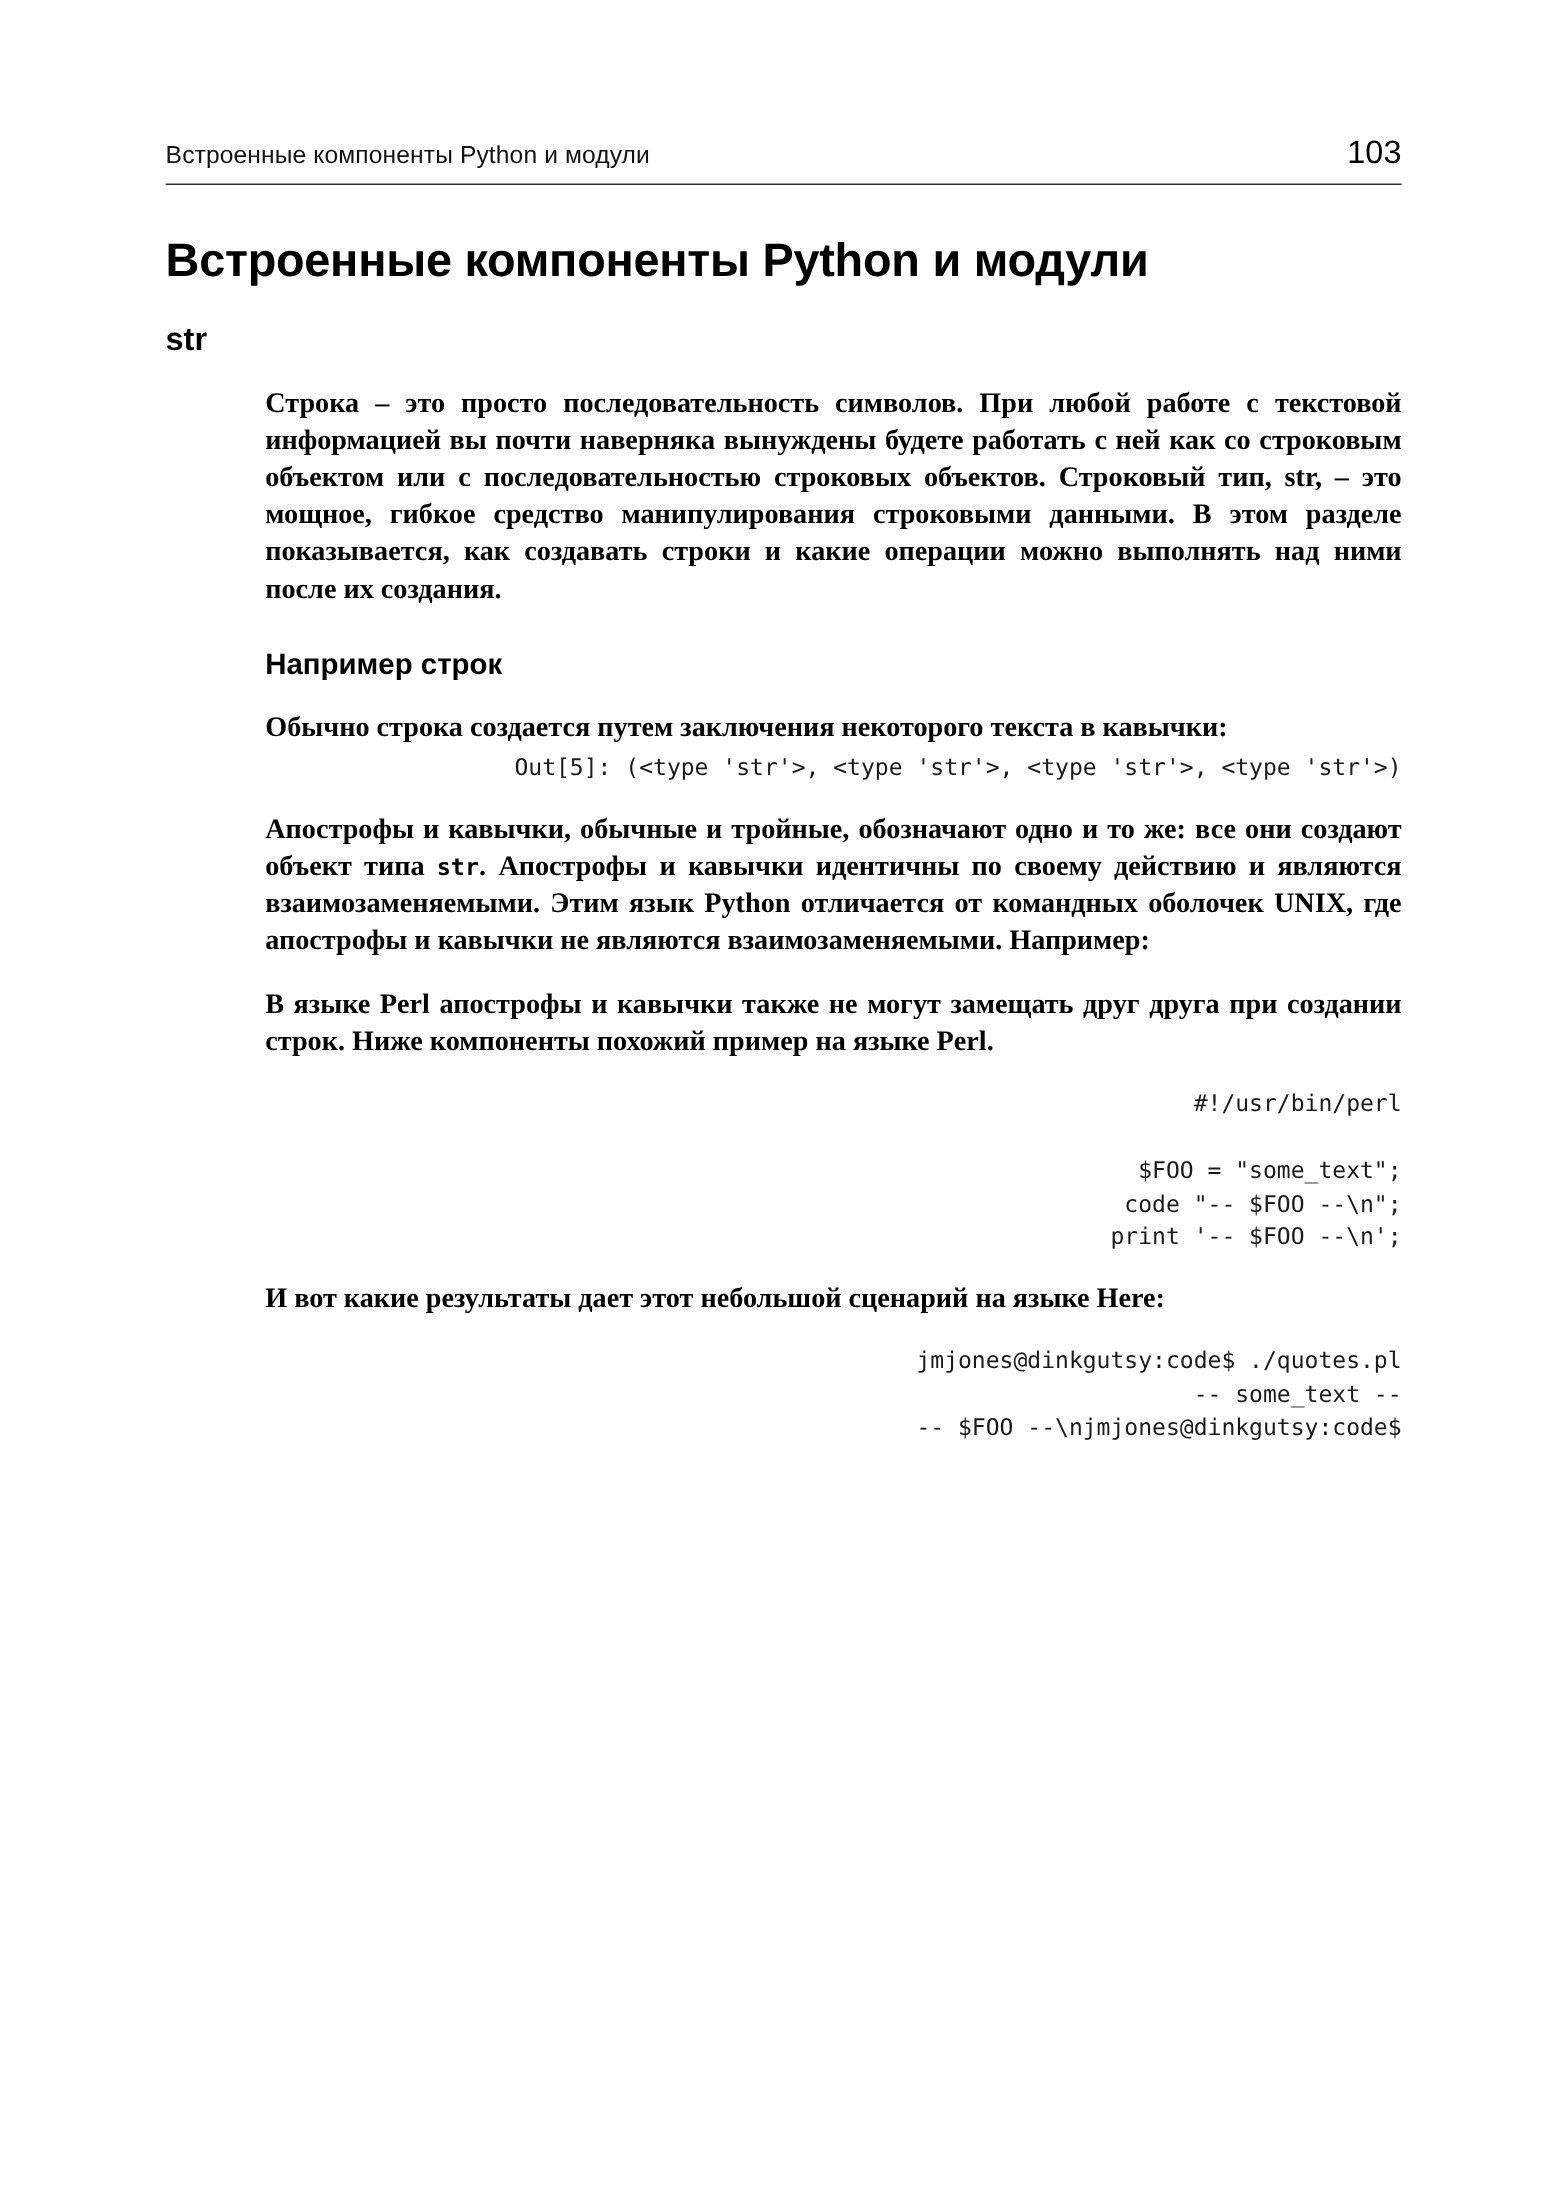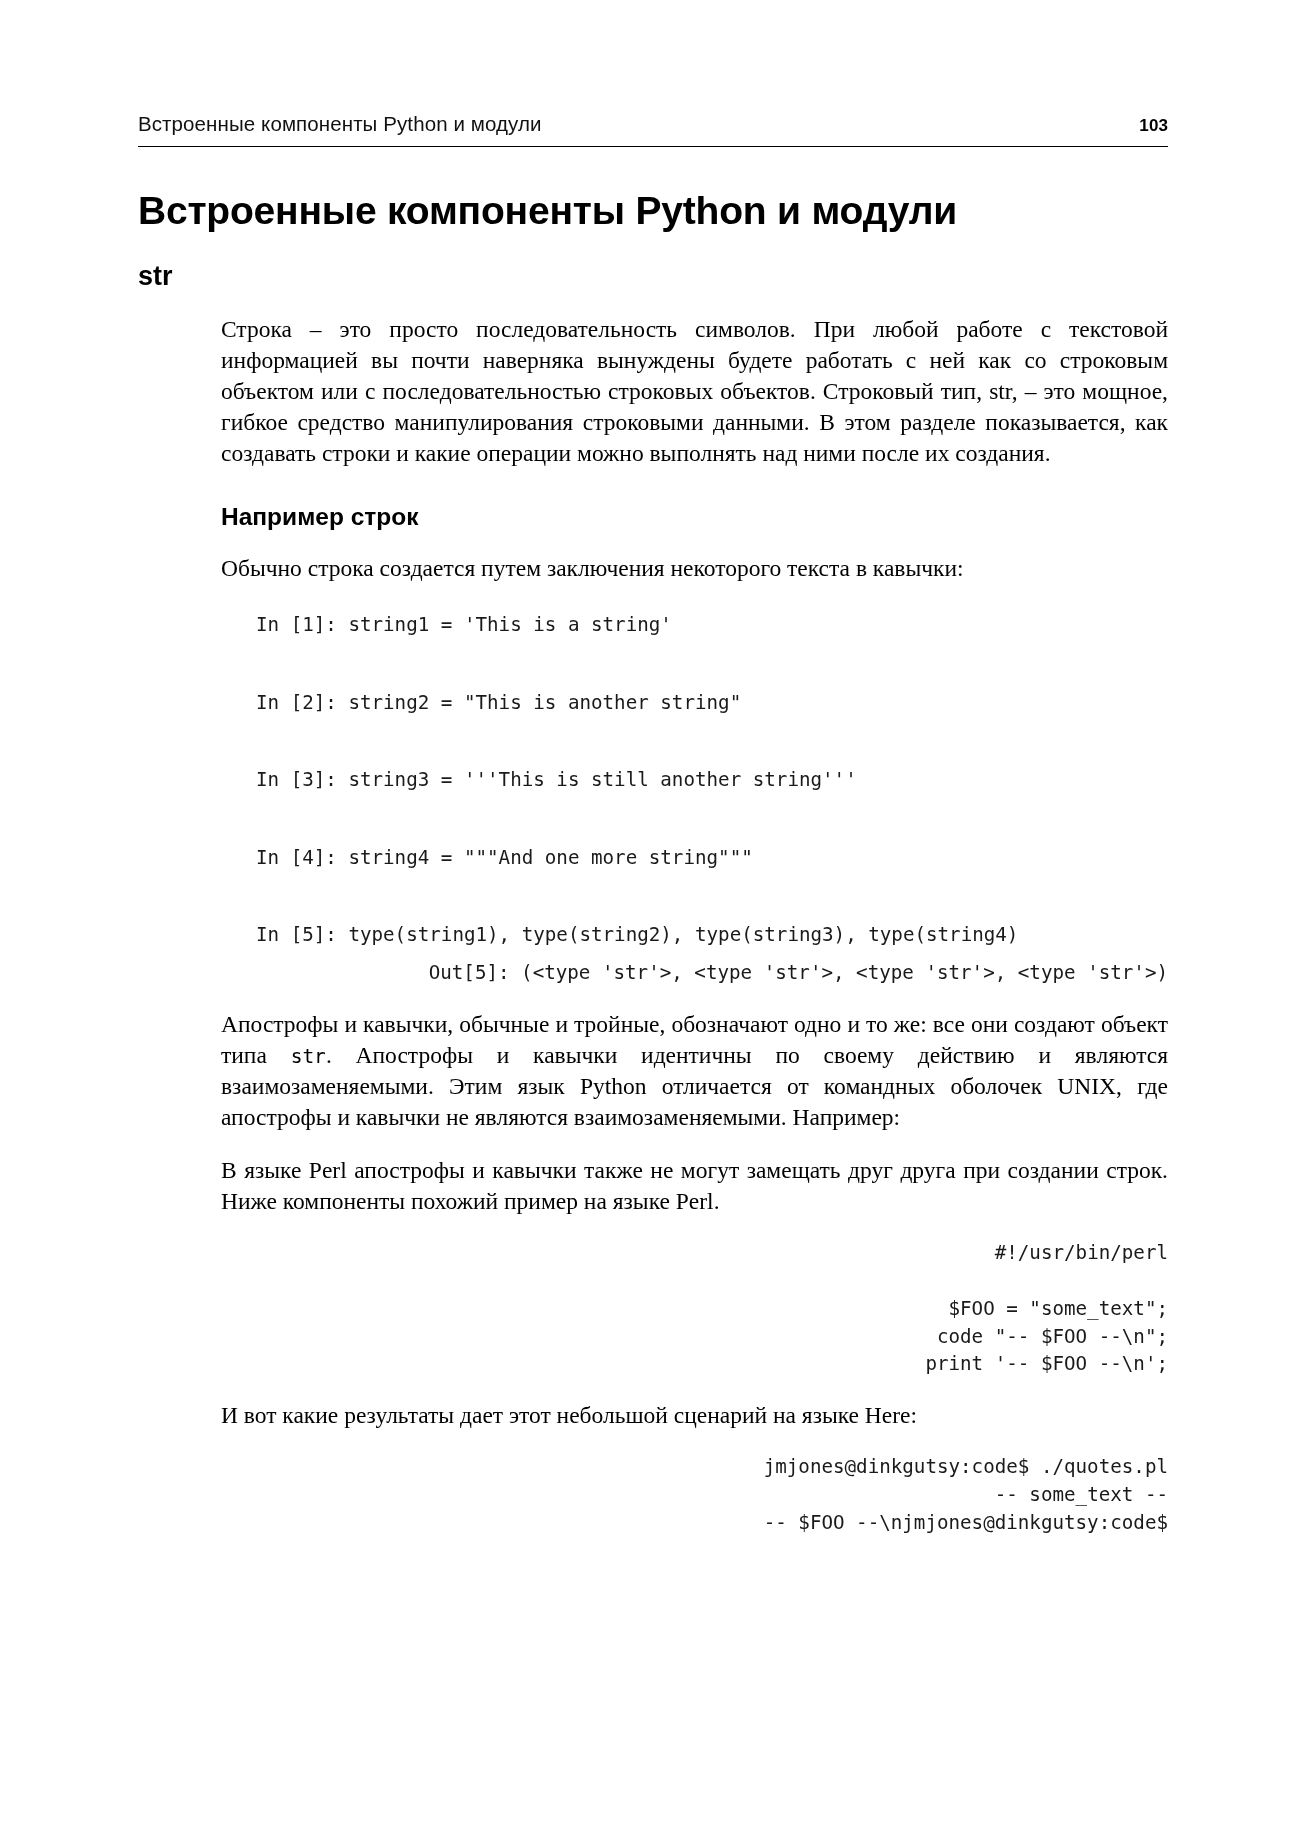--- a/index.html
+++ b/index.html
@@ -36,22 +36,22 @@
     font-family: "Liberation Sans", sans-serif;
     font-size: 20.5px;
     letter-spacing: 0.1px;
     padding-bottom: 10px;
   }
   .runhead .rh-title {
     color: #111;
     font-weight: 400;
   }
   .runhead .rh-page {
-    font-weight: bold;
-    font-size: 17px;
+    font-weight: normal;
+    font-size: 27px;
   }
   .rule {
     border-top: 1.6px solid #000;
     width: 100%;
   }
 
   
   h1.chapter {
     font-family: "Liberation Sans", sans-serif;
     font-size: 39px;
@@ -74,20 +74,21 @@
 
   
   p.body {
     font-family: "Liberation Serif", serif;
     font-size: 23.5px;
     line-height: 1.32;
     margin: 22px 0 0 83px;
     text-align: justify;
     text-justify: inter-word;
     width: 947px;
+    font-weight: bold;
   }
   p.body.first {
     margin-top: 22px;
   }
   p.body .mono-inline {
     font-family: "DejaVu Sans Mono", monospace;
     font-size: 19.5px;
   }
 
   
@@ -122,29 +123,20 @@
     <h1 class="chapter">Встроенные компоненты Python и модули</h1>
 
     <h2 class="section">str</h2>
 
     <p class="body first">Строка – это просто последовательность символов. При любой работе с текстовой информацией вы почти наверняка вынуждены будете работать с ней как со строковым объектом или с последовательностью строковых объектов. Строковый тип, str, – это мощное, гибкое средство манипулирования строковыми данными. В этом разделе показывается, как создавать строки и какие операции можно выполнять над ними после их создания.</p>
 
     <h3 class="subsection">Например строк</h3>
 
     <p class="body">Обычно строка создается путем заключения некоторого текста в кавычки:</p>
 
-    <pre class="code spaced">In [1]: string1 = 'This is a string'
-
-In [2]: string2 = "This is another string"
-
-In [3]: string3 = '''This is still another string'''
-
-In [4]: string4 = """And one more string"""
-
-In [5]: type(string1), type(string2), type(string3), type(string4)</pre>
     <pre class="code tight" style="margin-top:4px">Out[5]: (&lt;type 'str'&gt;, &lt;type 'str'&gt;, &lt;type 'str'&gt;, &lt;type 'str'&gt;)</pre>
 
     <p class="body">
       <span>Апострофы и кавычки, обычные и тройные, обозначают одно и то же: все они создают объект типа </span><span class="mono-inline">str</span><span>. Апострофы и кавычки идентичны по своему действию и являются взаимозаменяемыми. Этим язык Python отличается от командных оболочек UNIX, где апострофы и кавычки не являются взаимозаменяемыми. Например:</span>
     </p>
 
 
     <p class="body">В языке Perl апострофы и кавычки также не могут замещать друг друга при создании строк. Ниже компоненты похожий пример на языке Perl.</p>
 
     <pre class="code tight">#!/usr/bin/perl

